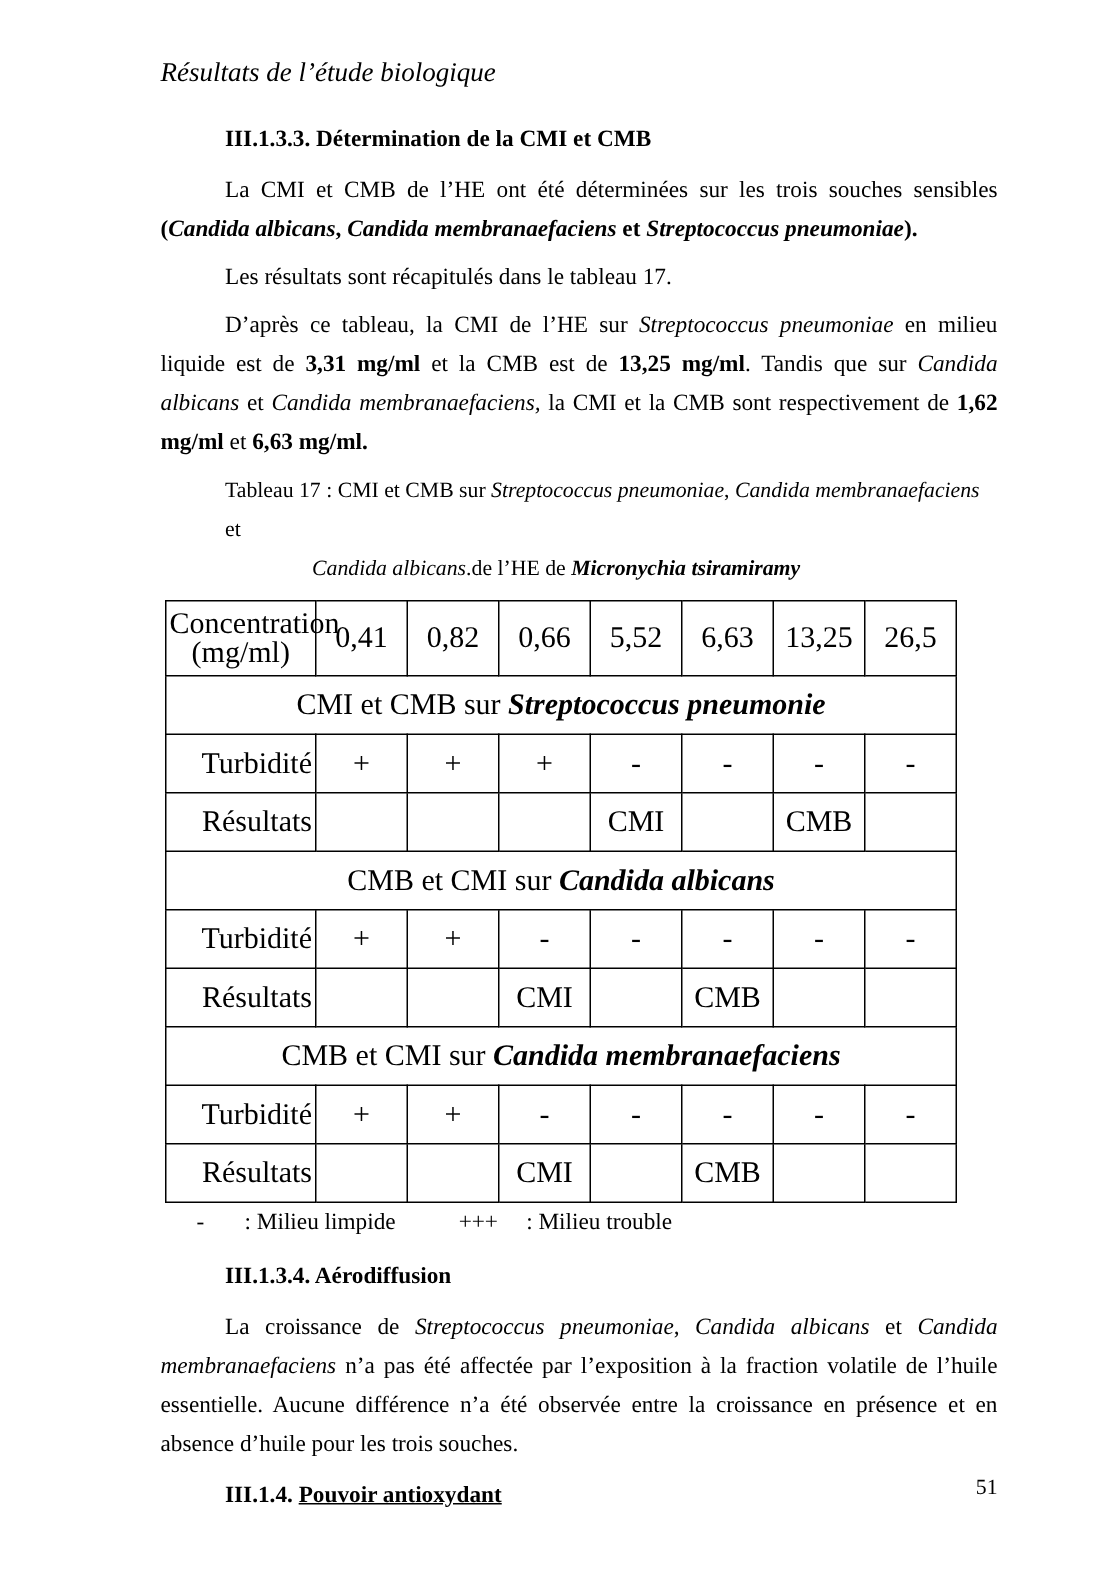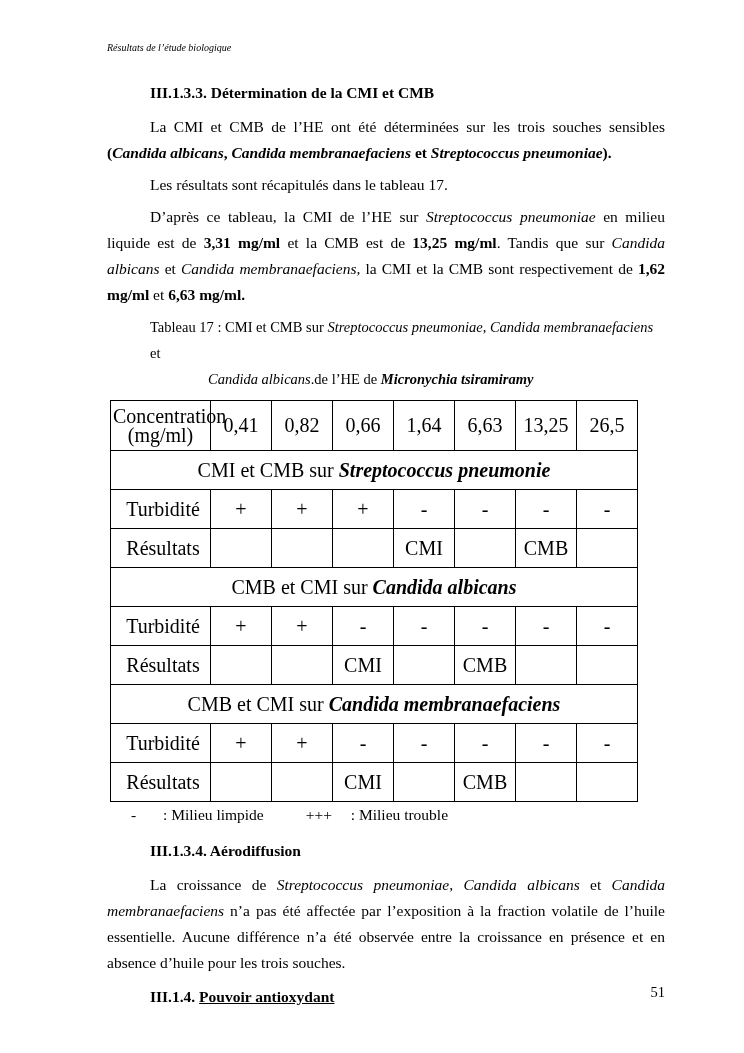--- a/index.html
+++ b/index.html
@@ -15,21 +15,21 @@
     overflow: hidden;
   }
   .content {
     position: absolute;
     left: 107px;
     top: 38px;
     width: 558px;
   }
   .running-header {
     font-style: italic;
-    font-size: 10px;
+    font-size: 18px;
     line-height: 20px;
     margin-bottom: 22px;
   }
   .heading {
     font-weight: bold;
     padding-left: 43px;
     line-height: 26px;
     margin-top: 8px;
     margin-bottom: 8px;
   }
@@ -63,21 +63,21 @@
   }
   table.results col.c0 { width: 100px; }
   table.results col.cn { width: 61px; }
   table.results td.hdr0 {
     white-space: pre-line;
     height: 50px;
     line-height: 19px;
   }
   table.results tr.hdr td { height: 50px; }
   table.results td.label {
-    text-align: center;
+    text-align: right;
     padding-left: 7px;
   }
   table.results td.group-title { text-align: center; }
   .legend {
     margin: 0 0 10px 24px;
     line-height: 26px;
   }
   .legend .lg-sym { display: inline-block; width: 32px; }
   .legend .lg-plus { display: inline-block; margin-left: 42px; width: 45px; }
   .page-number {
@@ -119,21 +119,21 @@
           <col class="cn">
           <col class="cn">
       </colgroup>
       <tbody>
         <tr class="hdr">
           <td class="hdr0">Concentration
 (mg/ml)</td>
           <td>0,41</td>
           <td>0,82</td>
           <td>0,66</td>
-          <td>1,64</td>
+          <td>5,52</td>
           <td>6,63</td>
           <td>13,25</td>
           <td>26,5</td>
         </tr>
 
         <tr>
           <td class="group-title" colspan="8"><span>CMI et CMB sur </span><span style="font-weight: bold; font-style: italic;">Streptococcus pneumonie</span></td>
         </tr>
         <tr>
           <td class="label">Turbidité</td>

